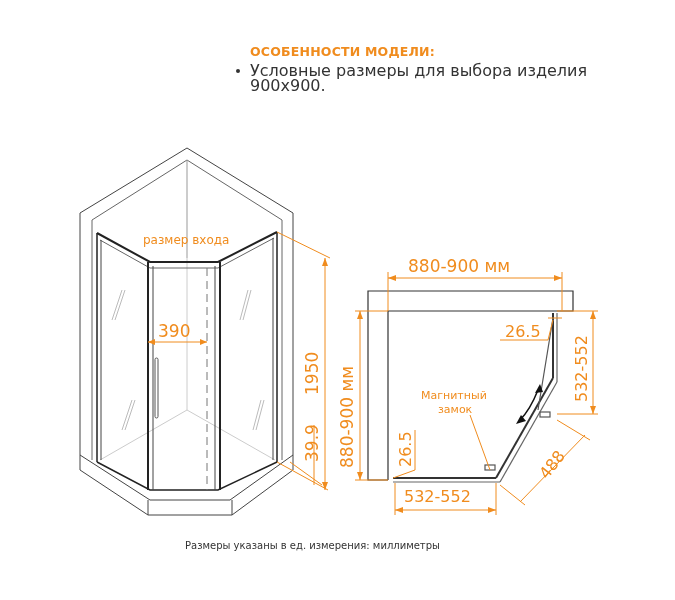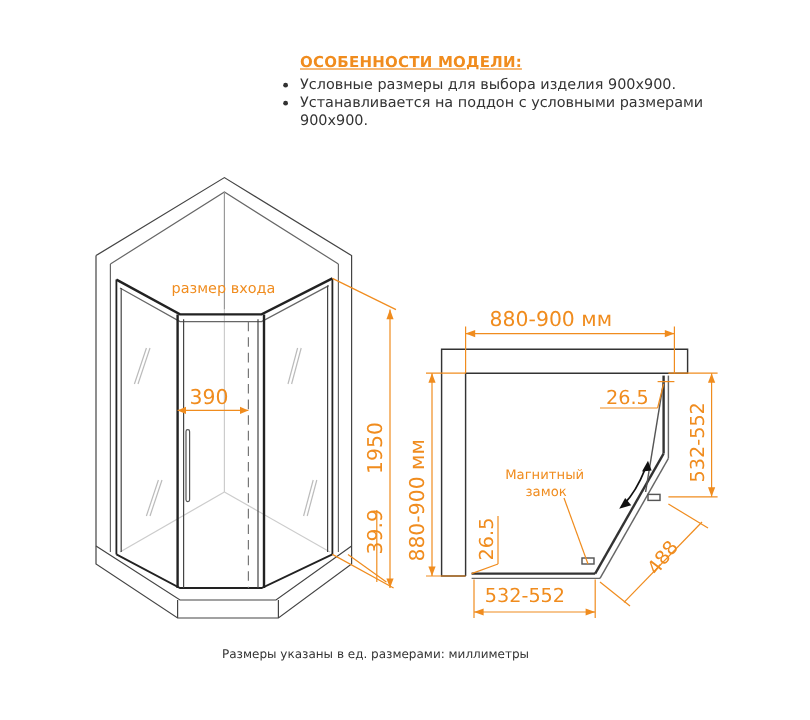--- a/index.html
+++ b/index.html
@@ -1,34 +1,33 @@
 <!DOCTYPE html>
 <html><head>
 <meta charset="utf-8">
 <style>
   html, body { margin: 0; padding: 0; background: #ffffff; }
   body { width: 675px; height: 600px; position: relative; overflow: hidden;
          font-family: "DejaVu Sans", "Liberation Sans", sans-serif; }
   .features { position: absolute; left: 232px; top: 44px; width: 400px; }
-  .features-title { color: #f08c1e; font-weight: bold; font-size: 12.5px; margin: 0 0 4px 18px; letter-spacing: 0.2px; text-decoration: underline; }
+  .features-title { color: #f08c1e; font-weight: bold; font-size: 12.5px; margin: 0 0 4px 18px; letter-spacing: 0.2px; }
   .features ul { margin: 0; padding: 0 0 0 18px; list-style: none; }
-  .features li { position: relative; font-size: 12px; color: #333333; line-height: 15px; }
+  .features li { position: relative; font-size: 16px; color: #333333; line-height: 15px; }
   .features li::before { content: ""; position: absolute; left: -14px; top: 6px; width: 4px; height: 4px; border-radius: 50%; background: #333; }
   .footnote { position: absolute; left: 185px; top: 540px; font-size: 10px; color: #333; }
   svg { position: absolute; left: 0; top: 0; }
   .dim { fill: #f08c1e; font-family: "DejaVu Sans", "Liberation Sans", sans-serif; }
 </style>
 </head>
 <body>
 
 <div class="features">
   <div class="features-title">ОСОБЕННОСТИ МОДЕЛИ:</div>
   <ul>
     <li>Условные размеры для выбора изделия 900x900.</li>
-    <li>Устанавливается на поддон с условными размерами 900x900.</li>
   </ul>
 </div>
 
 <svg width="675" height="600" viewBox="0 0 675 600">
 
   <g fill="none" stroke="#444" stroke-width="1">
 
     <polyline points="80,213 80,455 "></polyline>
     <polyline points="80,213 187,148 293,213 293,455"></polyline>
     <polyline points="92,220 187,160 282,220" stroke="#666"></polyline>
@@ -143,13 +142,13 @@
   <text class="dim" font-size="17" transform="translate(353,468) rotate(-90)">880-900 мм</text>
   <text class="dim" font-size="16" transform="translate(587,402) rotate(-90)">532-552</text>
   <text class="dim" x="404" y="502" font-size="16">532-552</text>
   <text class="dim" font-size="16" transform="translate(547,480) rotate(-52)">488</text>
   <text class="dim" x="505" y="337" font-size="16">26.5</text>
   <text class="dim" font-size="16" transform="translate(411,467) rotate(-90)">26.5</text>
   <text class="dim" x="421" y="399" font-size="11">Магнитный</text>
   <text class="dim" x="438" y="413" font-size="11">замок</text>
 </svg>
 
-<div class="footnote">Размеры указаны в ед. размерами: миллиметры</div>
+<div class="footnote">Размеры указаны в ед. измерения: миллиметры</div>
 
 </body></html>

